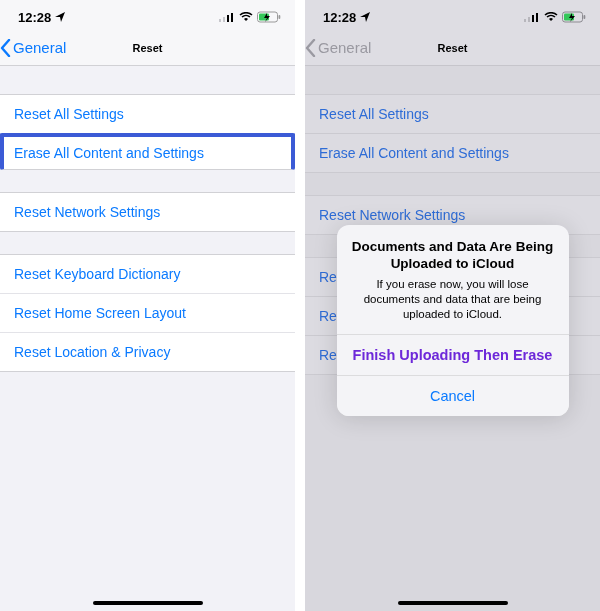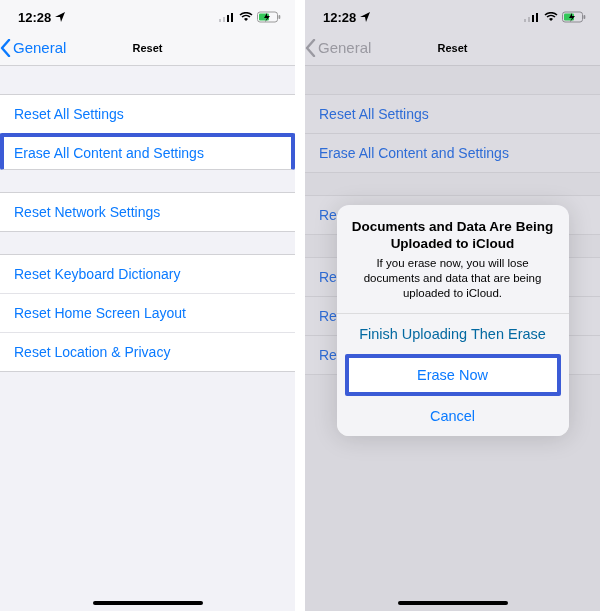--- a/index.html
+++ b/index.html
@@ -131,21 +131,21 @@
     background: #f4f4f7;
   }
   .sheet-btn.highlight {
     margin: 0 8px;
     border: 4px solid #3b5bd6;
     border-radius: 2px;
     padding: 9px 0;
     background: #fff;
   }
   .sheet-btn.highlight + .sheet-btn { border-top: none; }
-  .sheet-btn.first-plain { color:#0369a1; font-weight:400;}
+  .sheet-btn.first-plain { color:#6d28d9; font-weight:700;}
 </style>
 </head>
 <body>
 
 <div class="phone">
 
   <div class="status-bar">
     <div class="status-left">
       <span>12:28</span>
       <span class="loc-icon">
@@ -286,18 +286,17 @@
 
   <div class="home-ind"></div>
 
   <div class="overlay">
     <div class="sheet">
       <div class="sheet-head">
         <div class="sheet-title">Documents and Data Are Being Uploaded to iCloud</div>
         <div class="sheet-msg">If you erase now, you will lose documents and data that are being uploaded to iCloud.</div>
       </div>
       <div class="sheet-btn first-plain">Finish Uploading Then Erase</div>
-      <div class="sheet-btn highlight">Erase Now</div>
       <div class="sheet-btn">Cancel</div>
     </div>
   </div>
 
 </div>
 
 </body></html>

